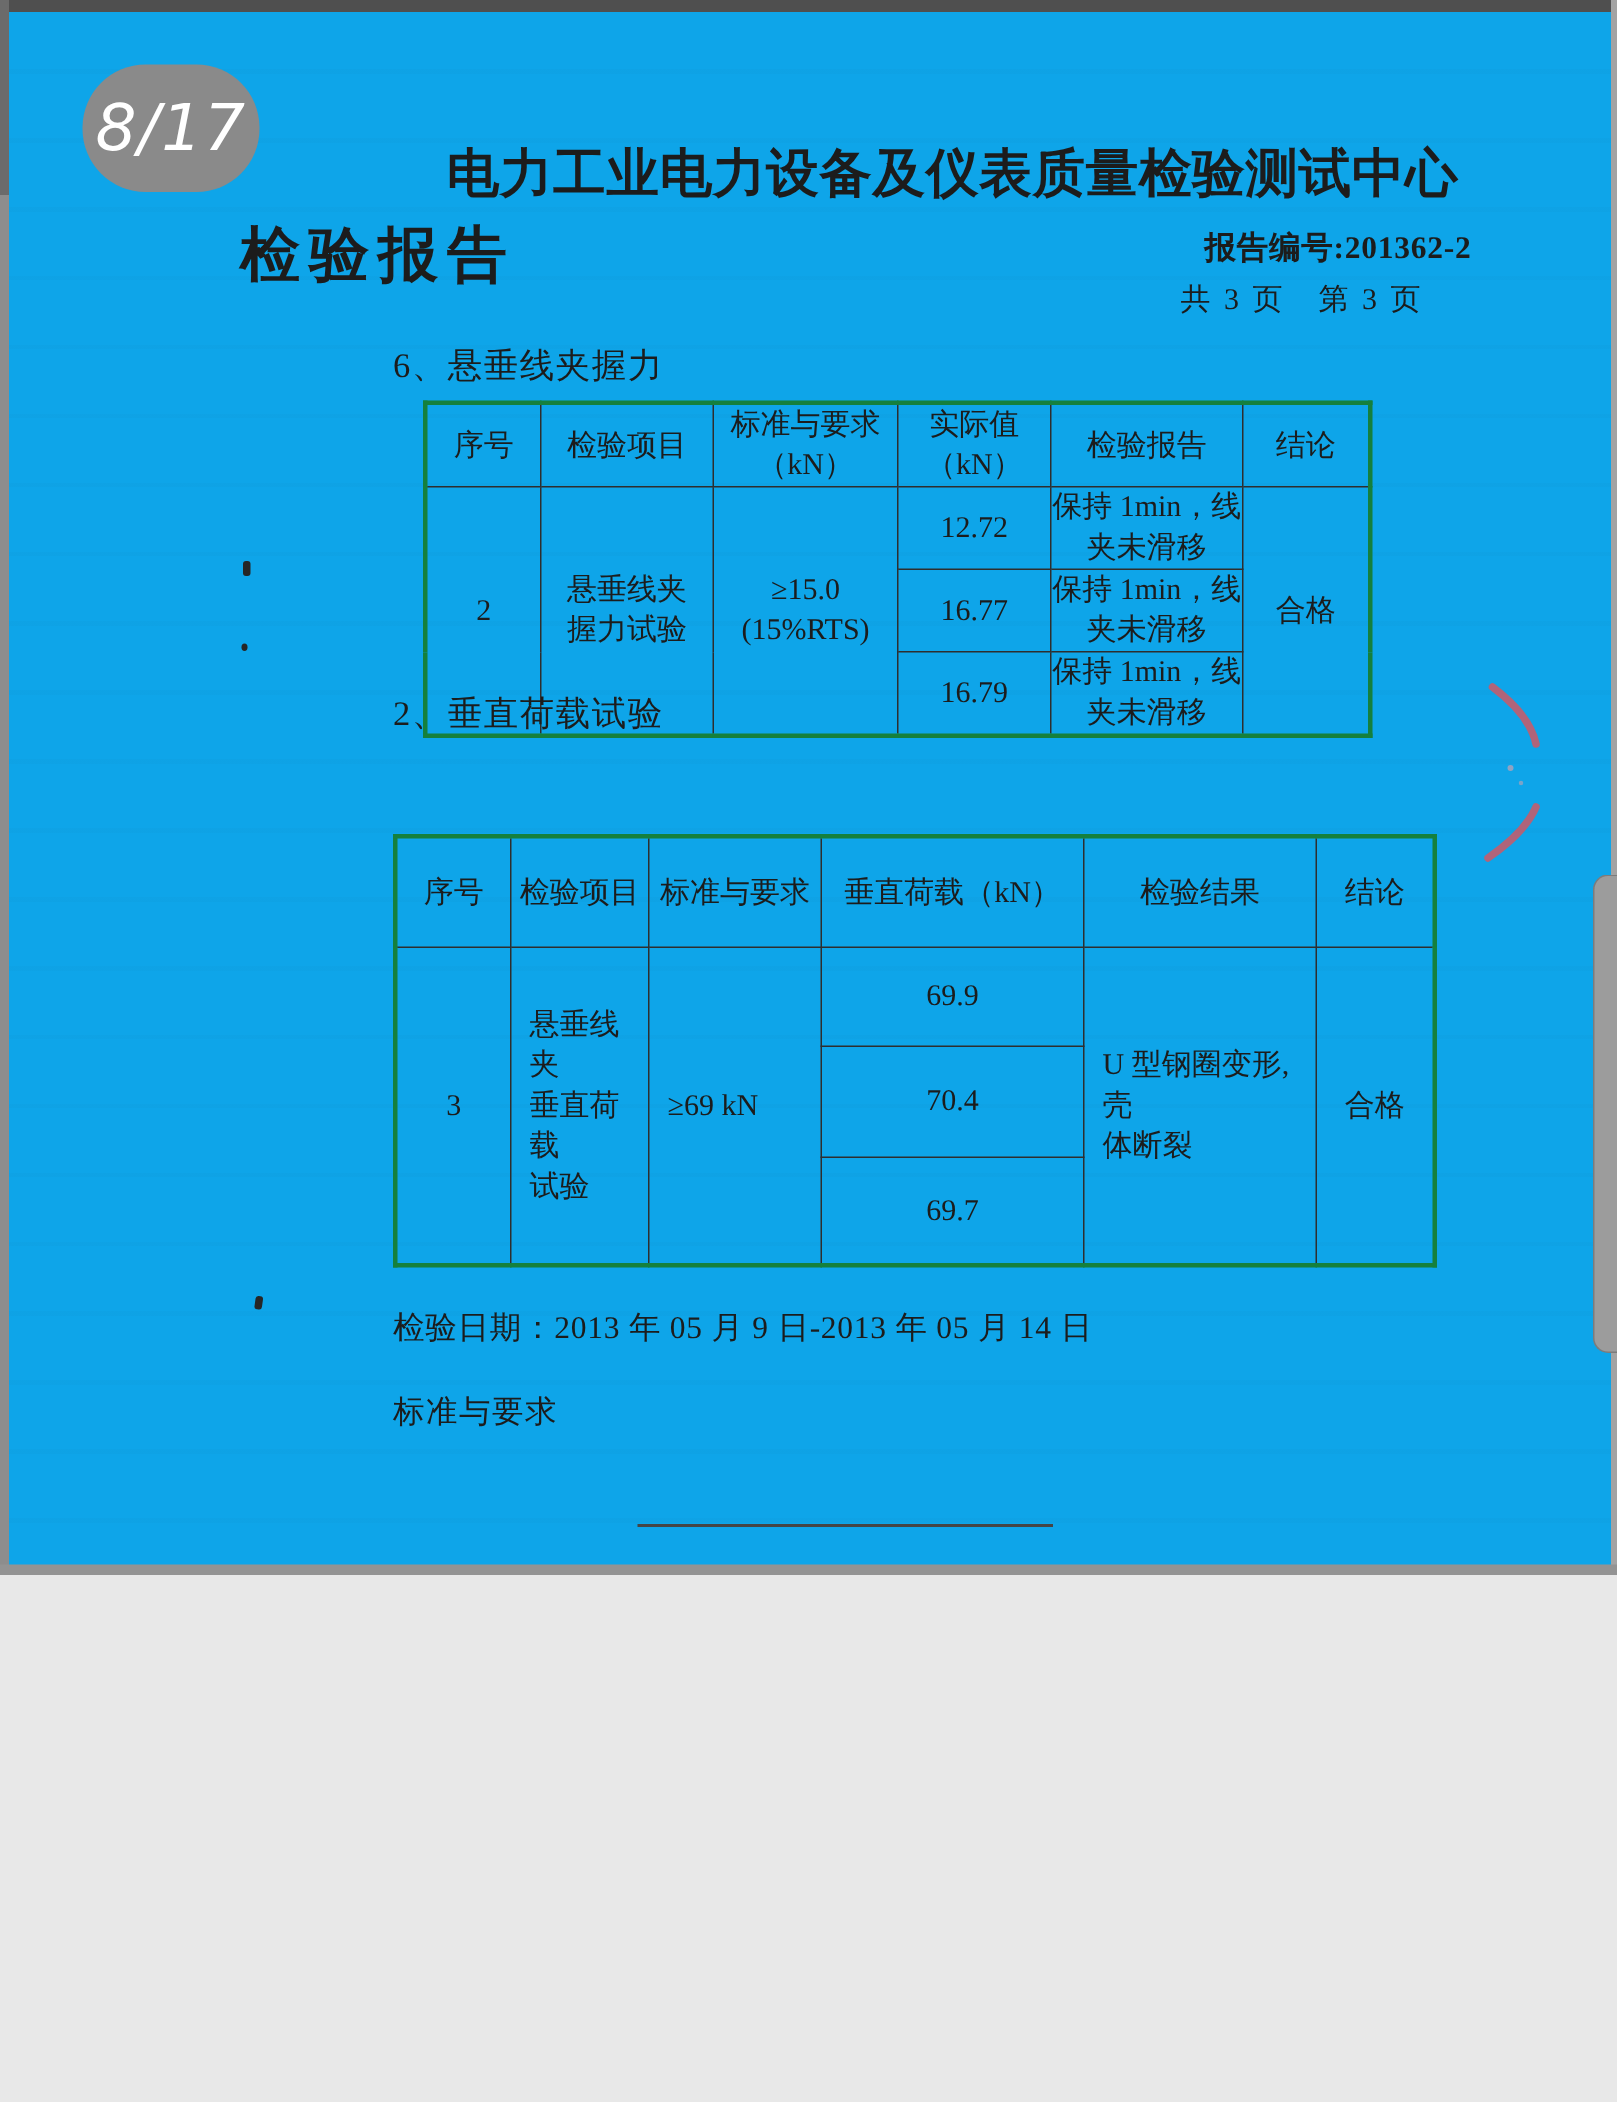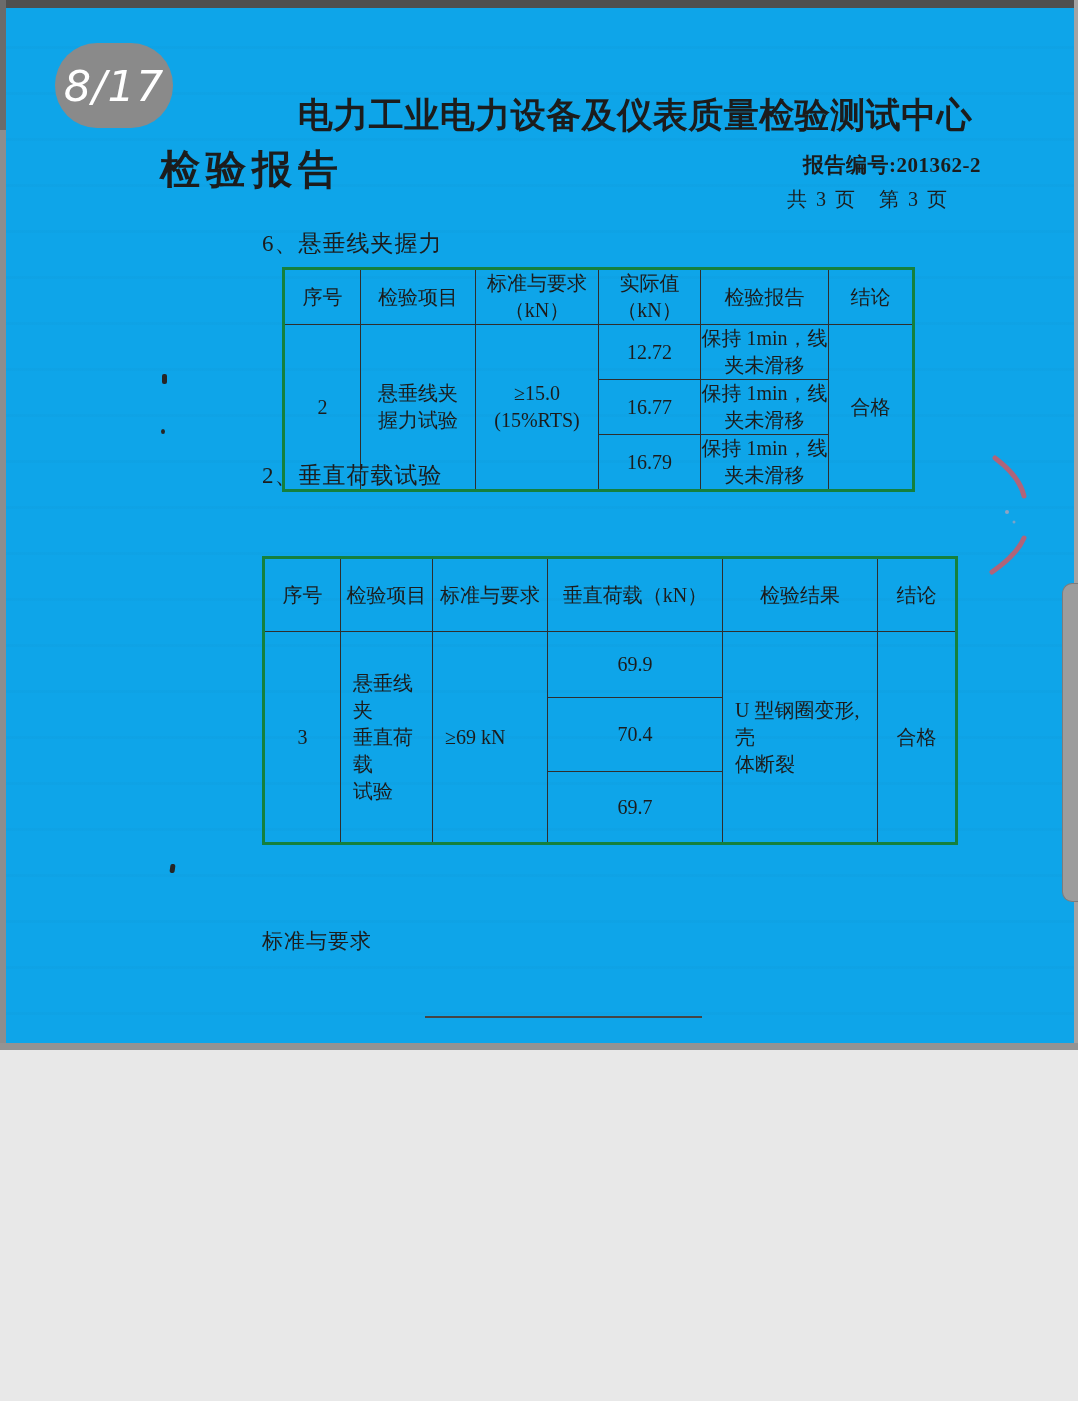--- a/index.html
+++ b/index.html
@@ -164,20 +164,21 @@
     </tr>
     <tr style="height:74px">
       <td>70.4</td>
     </tr>
     <tr style="height:72px">
       <td>69.7</td>
     </tr>
   </tbody>
     </table>
 
+  <div class="date-line">检验日期：2013 年 05 月 9 日-2013 年 05 月 14 日</div>
   <div class="blank-note">标准与要求</div>
   <div class="sign-line"></div>
 
   <svg class="stamp" width="48" height="128" viewBox="0 0 48 128">
     <path d="M 10 8 C 26 20, 36 32, 39 46" stroke="#d9545e" stroke-width="5" fill="none" stroke-linecap="round" opacity="0.8"></path>
     <path d="M 39 88 C 33 102, 20 113, 7 122" stroke="#d9545e" stroke-width="5" fill="none" stroke-linecap="round" opacity="0.8"></path>
     <circle cx="22" cy="62" r="2" fill="#e8a2a8" opacity="0.6"></circle>
     <circle cx="29" cy="72" r="1.5" fill="#e8a2a8" opacity="0.5"></circle>
   </svg>
 

